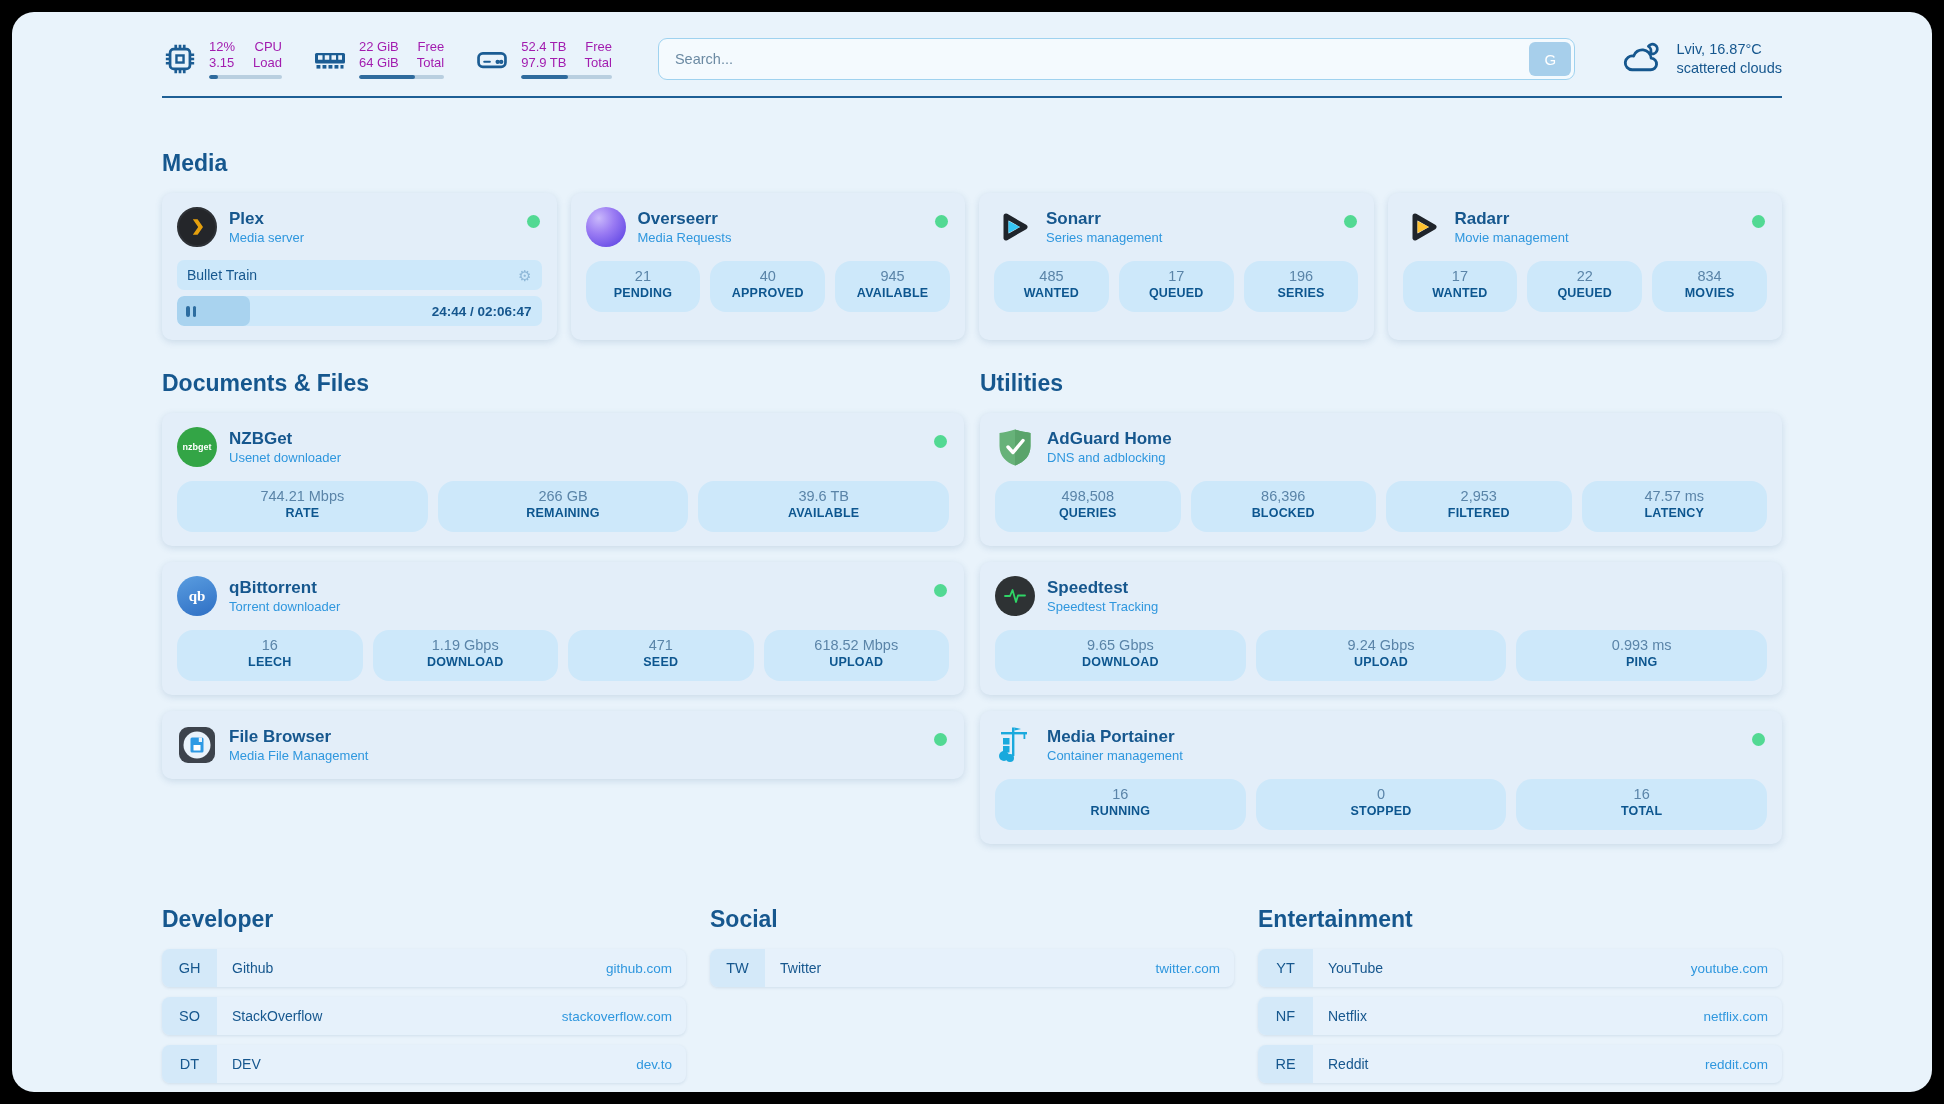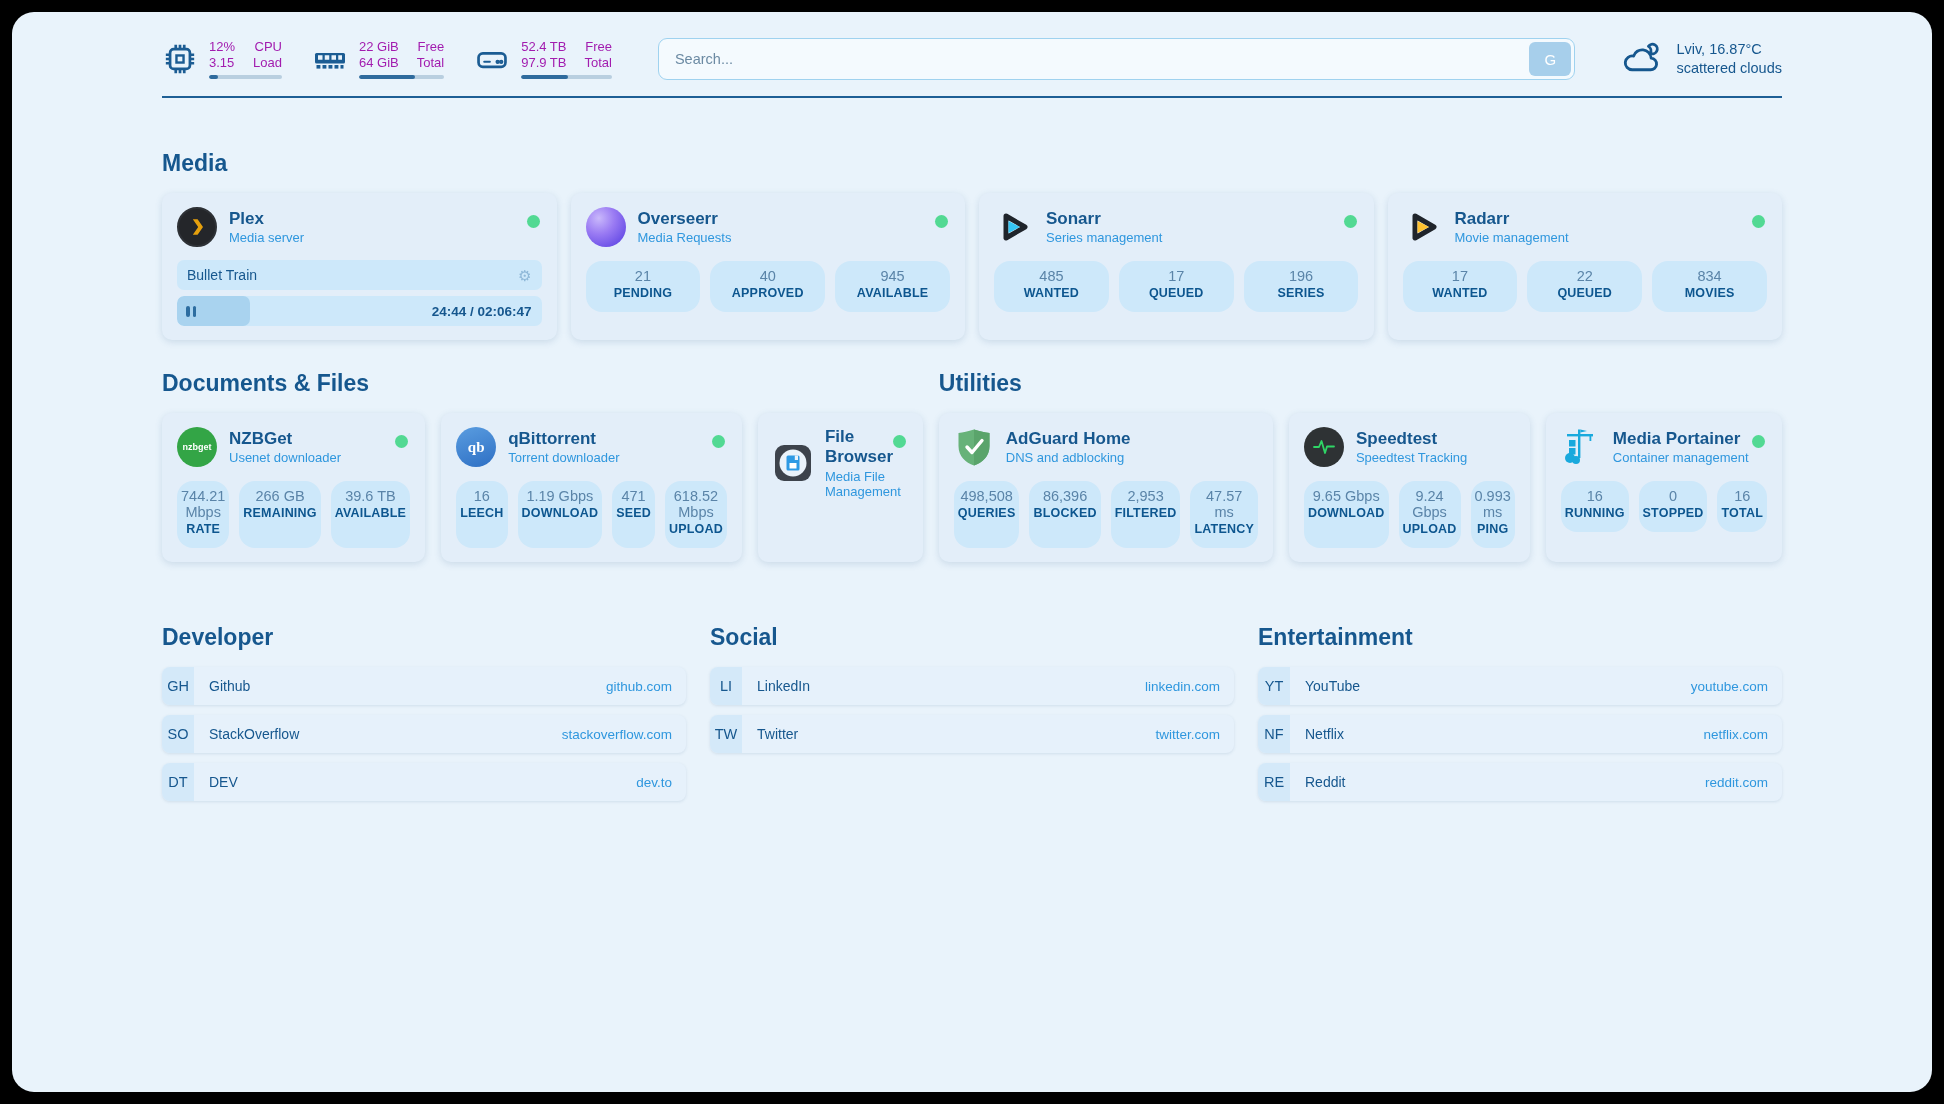--- a/index.html
+++ b/index.html
@@ -29,21 +29,21 @@
   .weather { display:flex; align-items:center; gap:13px; color:#16578e; font-size:14.5px; line-height:1.3; }
   .weather .loc { font-weight:500; }
 
   .divider { margin-top:16px; border-bottom:2px solid #1e5f95; }
 
   
   h2.section { font-size:23px; color:#16578e; font-weight:600; margin-bottom:16px; }
   .media-section { margin-top:52px; }
   .cards4 { display:grid; grid-template-columns:repeat(4,1fr); gap:14px; }
   .midgrid { margin-top:30px; display:grid; grid-template-columns:1fr 1fr; gap:16px; align-items:start; }
-  .colstack { display:flex; flex-direction:row; gap:16px; }
+  .colstack { display:flex; flex-direction:column; gap:16px; }
 
   .card { position:relative; background:#e3eef9; border-radius:10px; padding:14px 15px;
           box-shadow:0 2px 7px rgba(60,105,150,.18); }
   .card-head { display:flex; align-items:center; gap:12px; }
   .app-icon { width:40px; height:40px; flex:none; }
   .card-title { font-size:17px; font-weight:600; color:#16578e; line-height:1.2; }
   .card-sub { font-size:13px; color:#2f97de; margin-top:1px; }
   .dot { position:absolute; top:22px; right:17px; width:13px; height:13px; border-radius:50%; background:#52d993; }
 
   .stats { display:flex; gap:10px; margin-top:14px; }
@@ -69,21 +69,21 @@
   .nzbget-c { background:#33a546; }
   .nzbget-c span { color:#fff; font-size:9px; font-weight:700; }
   .qb-c { background:linear-gradient(160deg,#5a9de0,#2e6fc4); }
   .qb-c span { color:#fff; font-size:15px; font-weight:600;font-family:Liberation Serif, serif; }
   .speed-c { background:#2e3234; }
 
   
   .bookmarks { margin-top:62px; display:grid; grid-template-columns:repeat(3,1fr); gap:24px; padding-bottom:30px; }
   .bm-row { display:flex; align-items:stretch; background:#e6f1fb; border-radius:8px; overflow:hidden;
             height:38px; margin-bottom:10px; box-shadow:0 1px 3px rgba(60,105,150,.15); cursor:pointer; }
-  .bm-abbr { width:32px; flex:none; background:#d4e9f9; display:flex; align-items:center; justify-content:center;
+  .bm-abbr { width:55px; flex:none; background:#d4e9f9; display:flex; align-items:center; justify-content:center;
              font-size:14.5px; color:#16578e; }
   .bm-name { display:flex; align-items:center; padding-left:15px; font-size:14px; color:#16578e; }
   .bm-url { margin-left:auto; display:flex; align-items:center; padding-right:14px; font-size:13.5px; color:#2f97de; }
 </style>
 </head>
 <body>
 
 <div class="frame">
 <div class="page">
 
@@ -502,25 +502,20 @@
       <div class="bm-row">
         <span class="bm-abbr">DT</span>
         <span class="bm-name">DEV</span>
         <span class="bm-url">dev.to</span>
       </div>
     </div>
 
     <div>
       <h2 class="section">Social</h2>
       <div class="bm-row">
-        <span class="bm-abbr">LI</span>
-        <span class="bm-name">LinkedIn</span>
-        <span class="bm-url">linkedin.com</span>
-      </div>
-      <div class="bm-row">
         <span class="bm-abbr">TW</span>
         <span class="bm-name">Twitter</span>
         <span class="bm-url">twitter.com</span>
       </div>
     </div>
 
     <div>
       <h2 class="section">Entertainment</h2>
       <div class="bm-row">
         <span class="bm-abbr">YT</span>

